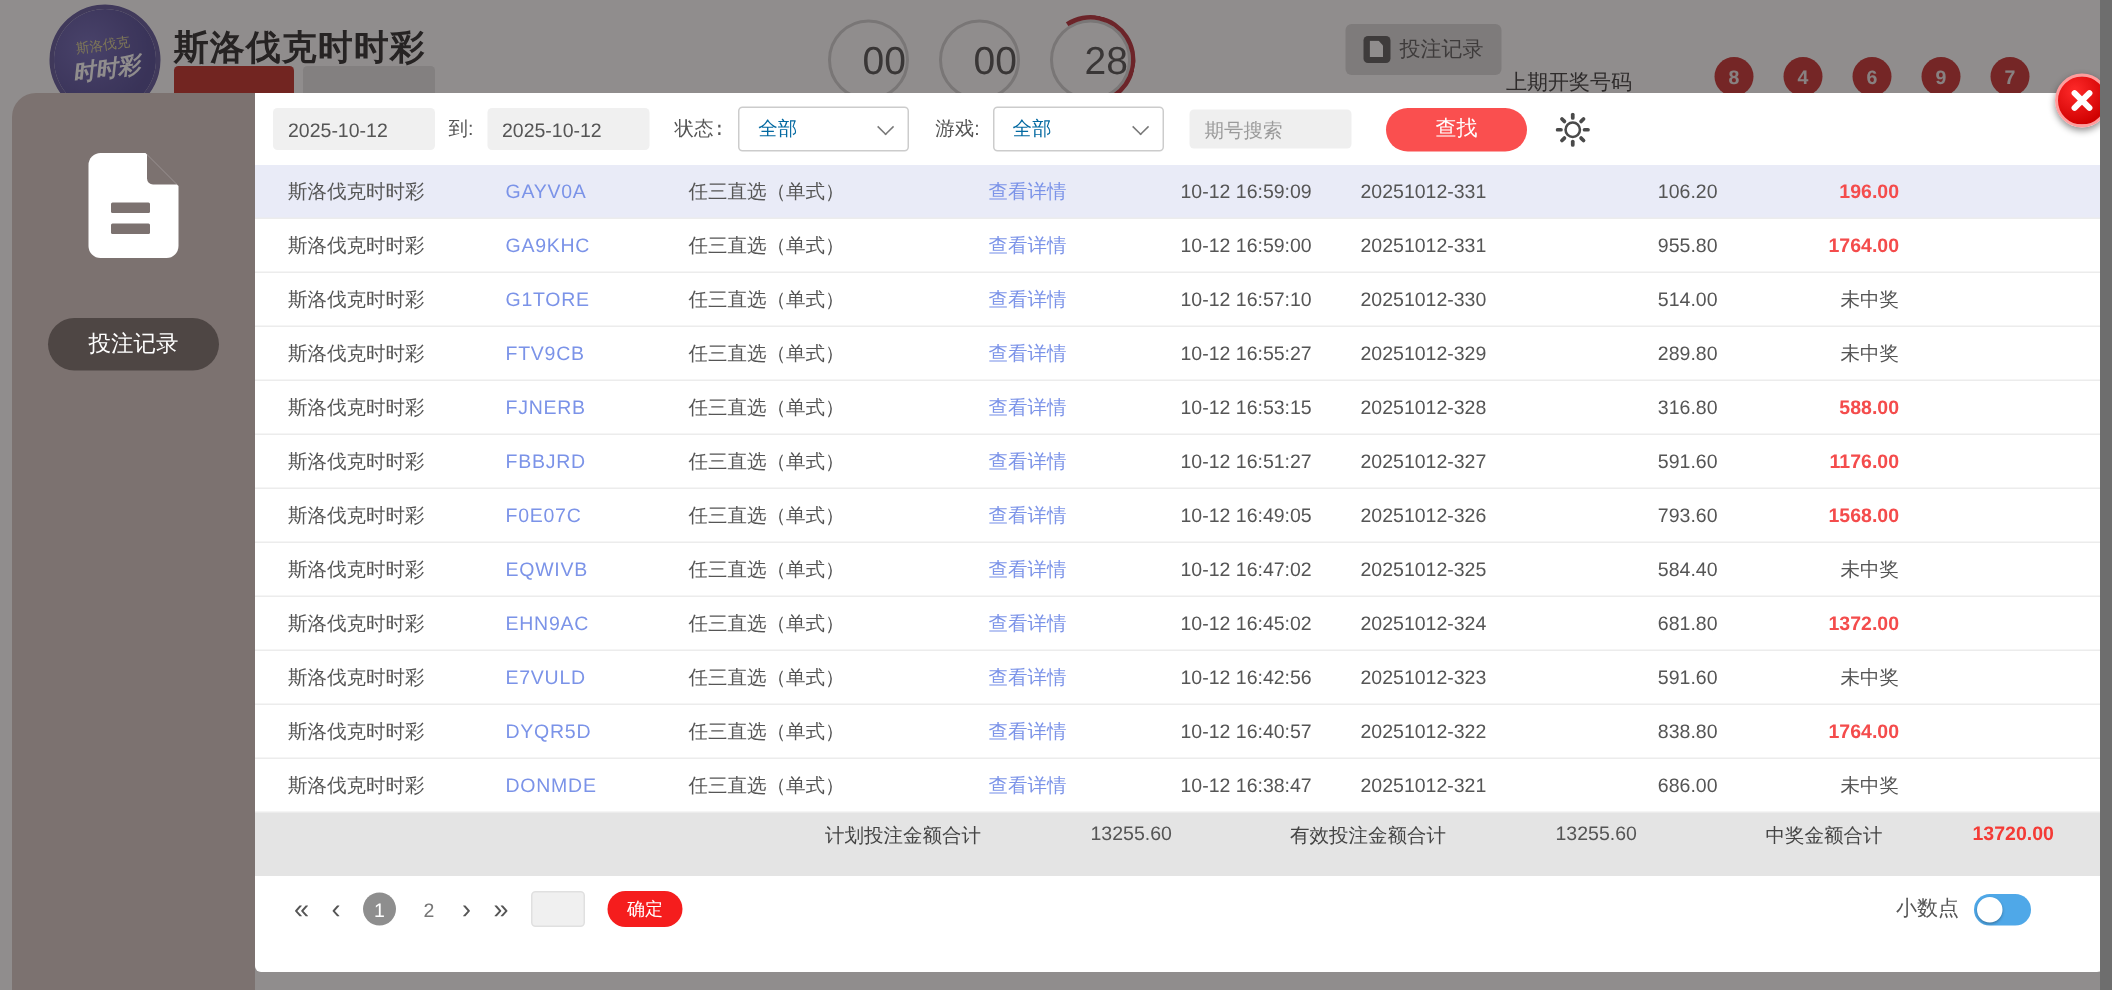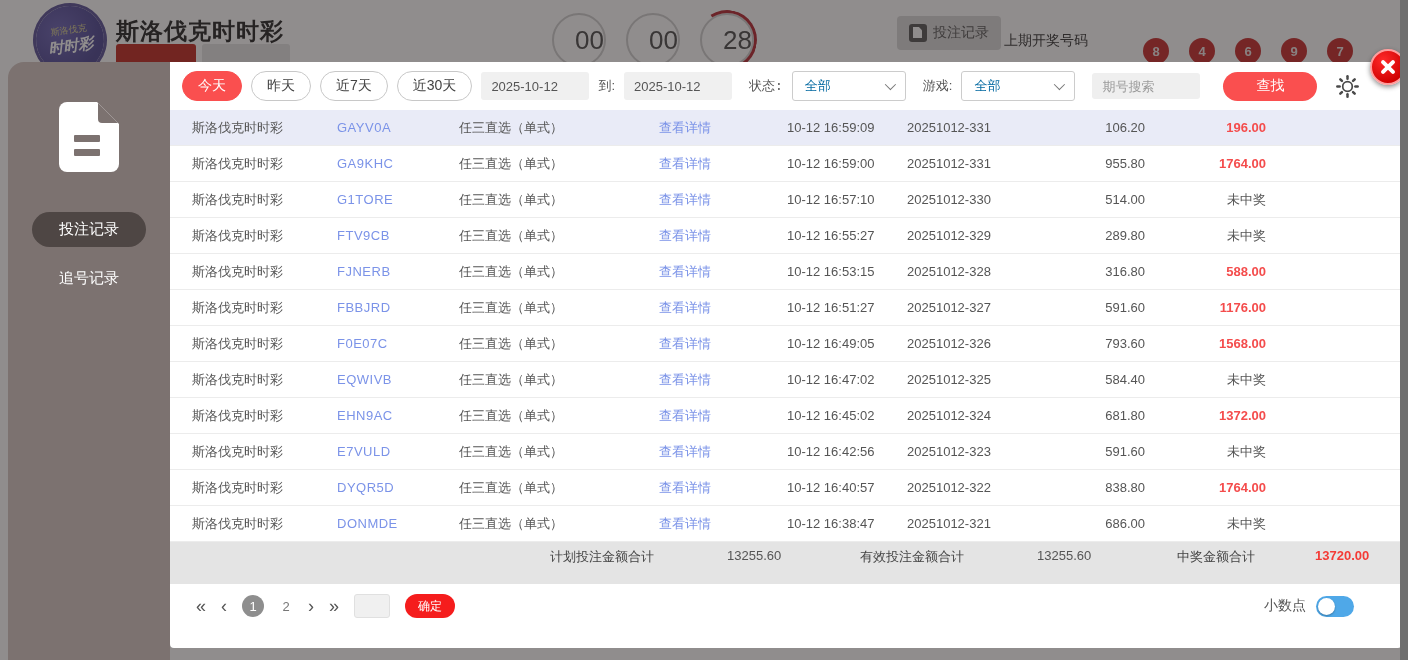--- a/index.html
+++ b/index.html
@@ -23,21 +23,21 @@
   .cd { position:relative; width:54px; height:54px; border-radius:50%; border:2px solid #cfcfcf;
         display:flex; align-items:center; justify-content:flex-end; font-size:26px; color:#4a4a4a; }
   .cd.arc::before { content:''; position:absolute; inset:-5px; border-radius:50%;
         border:3px solid transparent; border-top-color:#b3252f; border-right-color:#b3252f;
         transform:rotate(12deg); }
   .rec-btn { position:absolute; left:897px; top:16px; height:34px; background:#dadada; border-radius:4px;
         display:flex; align-items:center; gap:6px; padding:0 12px; font-size:14px; color:#555; }
   .mini-doc { width:18px; height:18px; background:#555; border-radius:3px; position:relative; }
   .mini-doc::after { content:''; position:absolute; left:4px; top:3px; width:9px; height:11px; background:#fff;
         clip-path:polygon(0 0,66% 0,100% 30%,100% 100%,0 100%); }
-  .lastdraw-label { position:absolute; left:1004px; top:32px; font-size:14px; color:#333; }
+  .lastdraw-label { position:absolute; left:1004px; top:46px; font-size:14px; color:#333; }
   .balls { position:absolute; left:1143px; top:38px; display:flex; gap:20px; }
   .ball { width:26px; height:26px; border-radius:50%; background:#c62828; color:#efe6e6;
         display:flex; align-items:center; justify-content:center; font-size:13px; font-weight:bold; }
 
   
   .overlay { position:absolute; inset:0; background:rgba(43,36,36,0.52); z-index:2; }
 
   
   .scrollstrip { position:absolute; right:0; top:0; width:8px; height:660px; background:#6e6e6e; z-index:9; }
 
@@ -173,53 +173,32 @@
         <path d="M41 3 l20 20 H45 a4 4 0 0 1 -4 -4 z" fill="#7c7270"></path>
         <rect x="17" y="35" width="26" height="7" rx="1" fill="#7c7270"></rect>
         <rect x="17" y="49" width="26" height="7" rx="1" fill="#7c7270"></rect>
       </svg>
       <div style="display:flex;flex-direction:column;align-items:center;">
 
           <div class="side-item active">
             <span>投注记录</span>
           </div>
 
-          <div class="side-item">
-            <span>追号记录</span>
-          </div>
         </div>
     </div>
 
     <div class="m-content">
       <div class="close-btn">
         <span></span>
           <span></span>
       </div>
 
       <div class="panel">
 
         <div class="fbar">
-          <div style="display:flex;gap:9px;">
-
-              <div class="pill active">
-                <span>今天</span>
-              </div>
-
-              <div class="pill">
-                <span>昨天</span>
-              </div>
-
-              <div class="pill">
-                <span>近7天</span>
-              </div>
-
-              <div class="pill">
-                <span>近30天</span>
-              </div>
-            </div>
           <input class="dinput" value="2025-10-12" style="">
           <span class="flabel">到:</span>
           <input class="dinput" value="2025-10-12" style="">
           <span class="flabel" style="margin-left:8px;font-family:Liberation Mono, monospace;">状态:</span>
           <div class="fsel">
             <span class="v">全部</span>
             <span class="chev"></span>
           </div>
           <span class="flabel" style="margin-left:8px;">游戏:</span>
           <div class="fsel">

